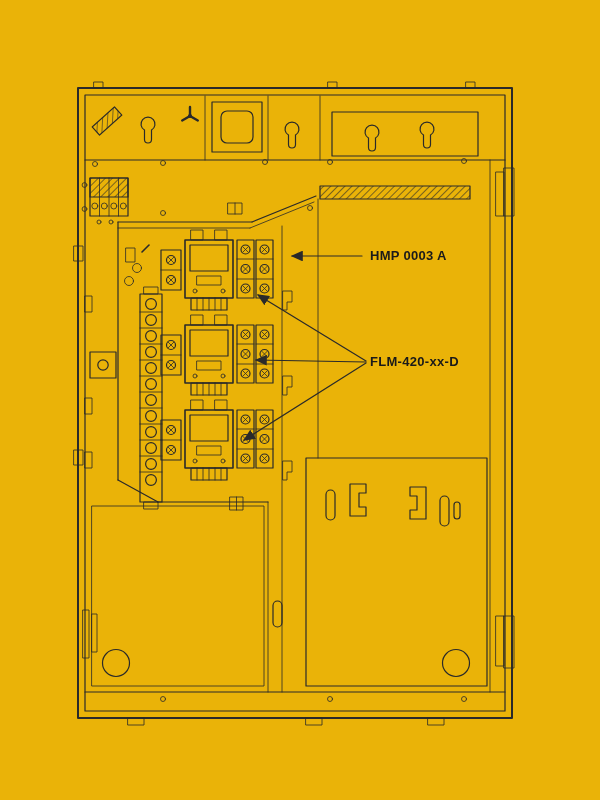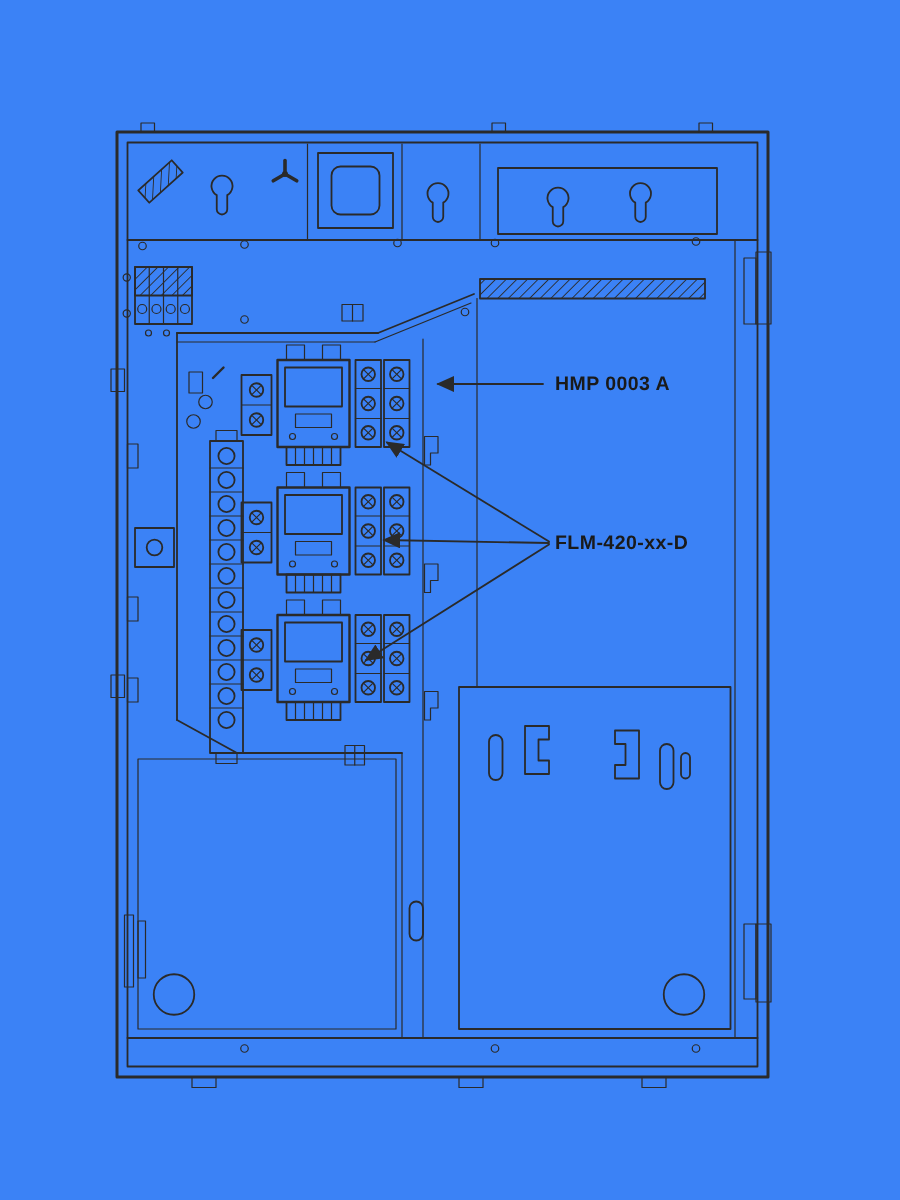--- a/index.html
+++ b/index.html
@@ -1,16 +1,16 @@
 <!DOCTYPE html>
 <html><head>
 <meta charset="utf-8">
 <style>
   html,body{margin:0;padding:0;background:#ffffff;}
-  .stage{position:relative;width:600px;height:800px;background:#3b82f6;overflow:hidden;
+  .stage{position:relative;width:600px;height:800px;background:#eab308;overflow:hidden;
          font-family:"Liberation Sans",sans-serif;}
   svg{display:block;}
   svg *{fill:none;stroke:#2a2a2a;stroke-width:1.2;stroke-linecap:round;stroke-linejoin:round;}
   .w2{stroke-width:2;}
   .w16{stroke-width:1.6;}
   .w08{stroke-width:0.8;}
   .f-hatch{fill:url(#hatch);}
   .f-white{fill:#ffffff;}
   .f-dark{fill:#2a2a2a;stroke:none;}
   .knock{stroke-width:2.4;}

